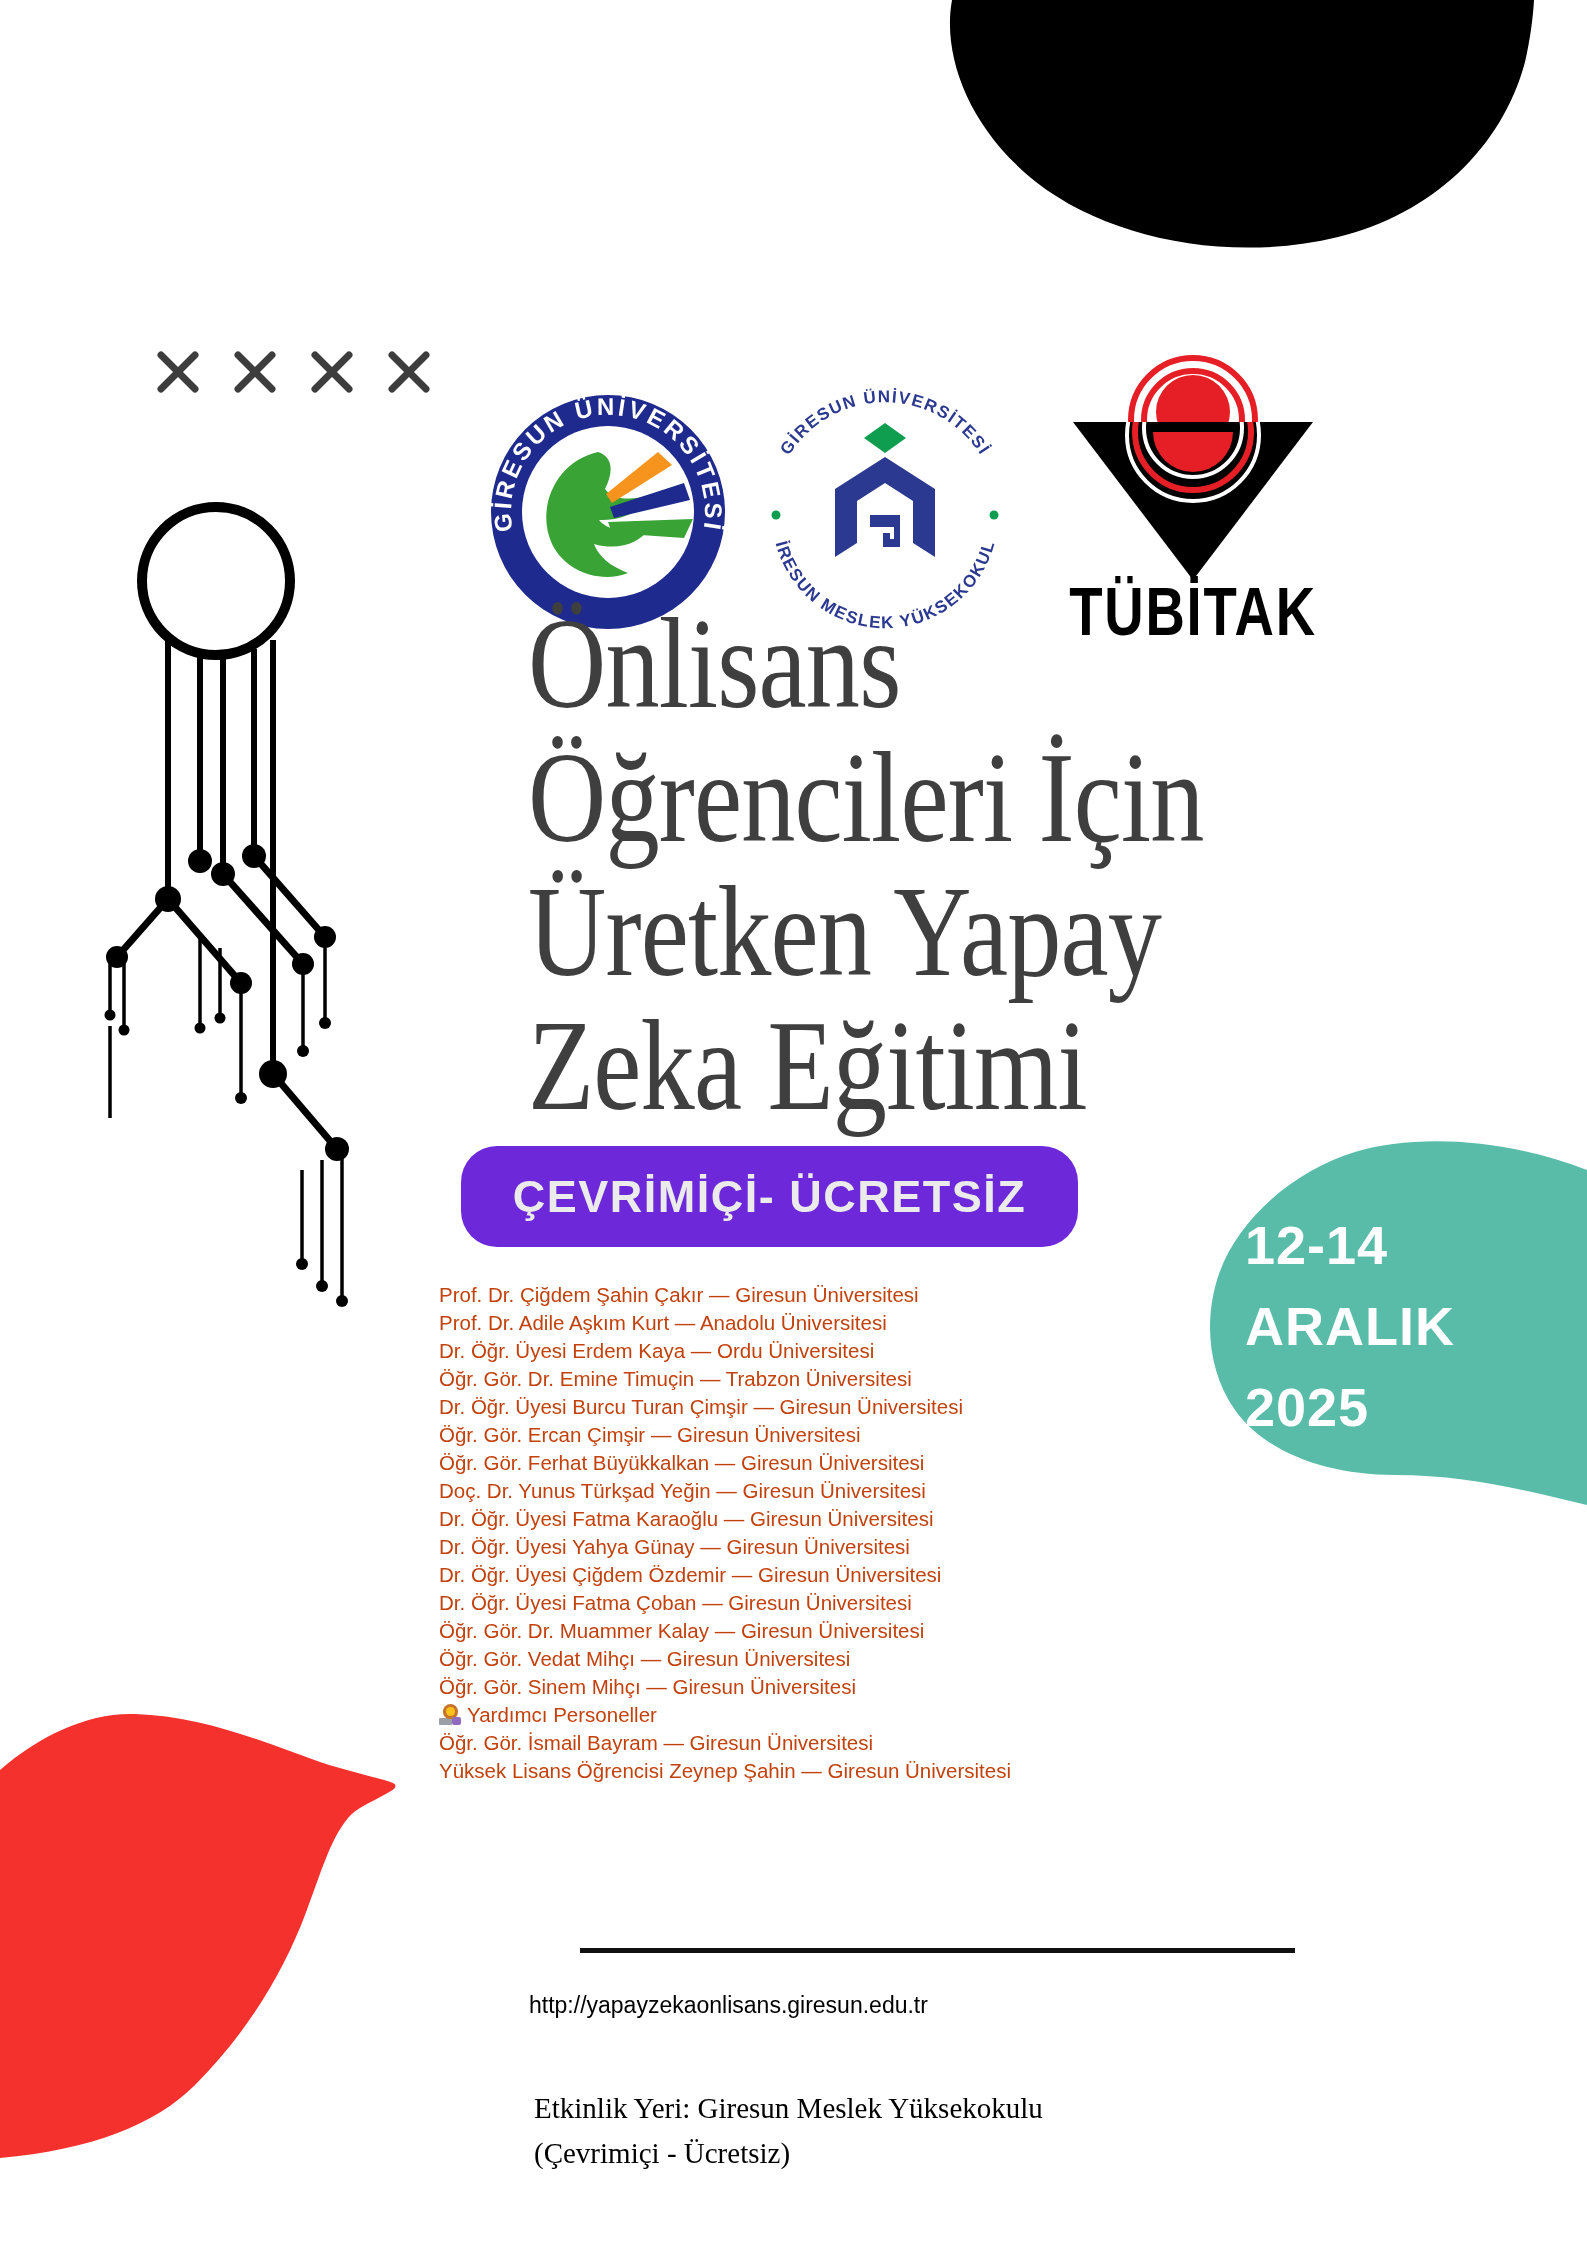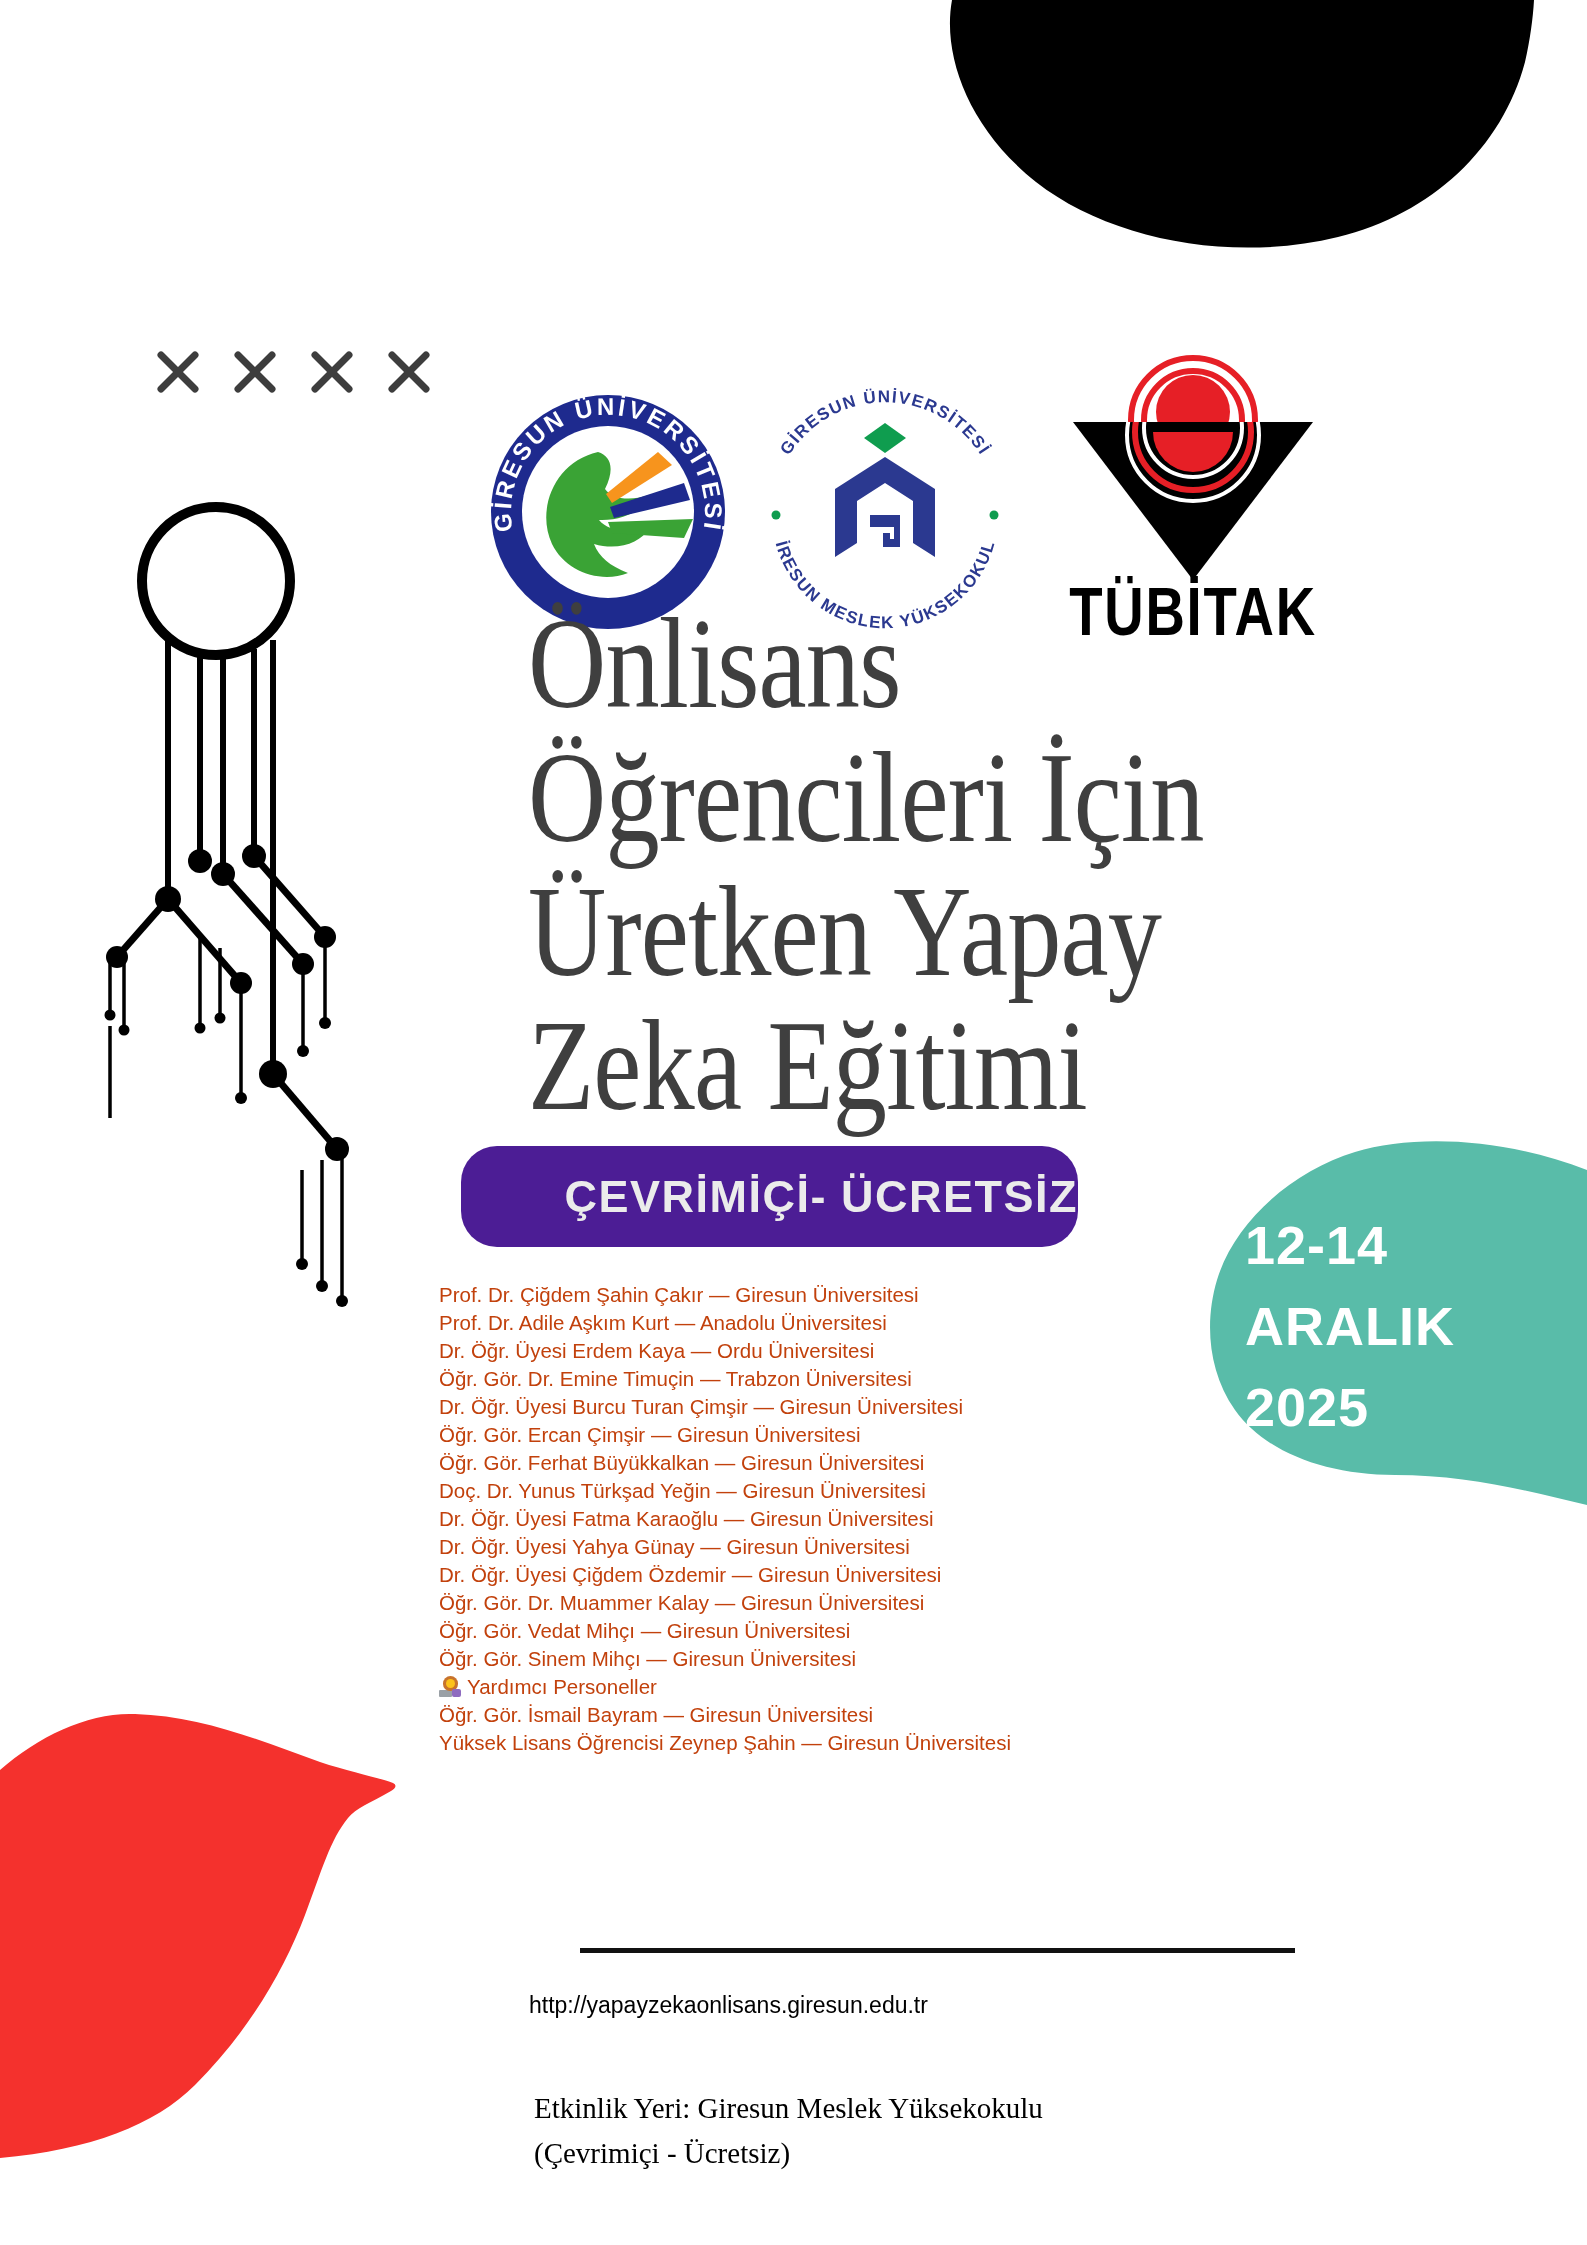--- a/index.html
+++ b/index.html
@@ -14,22 +14,22 @@
     left:528px;top:597px;
     font-family:"Liberation Serif",serif;
     font-size:129px;line-height:134px;color:#3f3f3f;
     letter-spacing:-1px;white-space:nowrap;
     transform:scaleX(0.84);transform-origin:left top;
   }
 
   
   .badge{
     left:461px;top:1146px;width:617px;height:101px;
-    background:#4c1d95;border-radius:36px;
-    display:flex;align-items:center;justify-content:flex-end;
+    background:#6d28d9;border-radius:36px;
+    display:flex;align-items:center;justify-content:center;
   }
   .badge span{
     color:#ebebeb;font-size:45px;font-weight:bold;letter-spacing:1.5px;
   }
 
   
   .date-text{
     left:1245px;top:1205px;width:330px;text-align:left;
     color:#ffffff;font-size:54px;font-weight:bold;line-height:81px;
     letter-spacing:1px;
@@ -219,20 +219,21 @@
     <div class="row">Prof. Dr. Adile Aşkım Kurt — Anadolu Üniversitesi</div>
     <div class="row">Dr. Öğr. Üyesi Erdem Kaya — Ordu Üniversitesi</div>
     <div class="row">Öğr. Gör. Dr. Emine Timuçin — Trabzon Üniversitesi</div>
     <div class="row">Dr. Öğr. Üyesi Burcu Turan Çimşir — Giresun Üniversitesi</div>
     <div class="row">Öğr. Gör. Ercan Çimşir — Giresun Üniversitesi</div>
     <div class="row">Öğr. Gör. Ferhat Büyükkalkan — Giresun Üniversitesi</div>
     <div class="row">Doç. Dr. Yunus Türkşad Yeğin — Giresun Üniversitesi</div>
     <div class="row">Dr. Öğr. Üyesi Fatma Karaoğlu — Giresun Üniversitesi</div>
     <div class="row">Dr. Öğr. Üyesi Yahya Günay — Giresun Üniversitesi</div>
     <div class="row">Dr. Öğr. Üyesi Çiğdem Özdemir — Giresun Üniversitesi</div>
+    <div class="row">Dr. Öğr. Üyesi Fatma Çoban — Giresun Üniversitesi</div>
     <div class="row">Öğr. Gör. Dr. Muammer Kalay — Giresun Üniversitesi</div>
     <div class="row">Öğr. Gör. Vedat Mihçı — Giresun Üniversitesi</div>
     <div class="row">Öğr. Gör. Sinem Mihçı — Giresun Üniversitesi</div>
     <div class="row">
       <span class="emoji">
         <span class="laptop"></span>
           <span class="hair"></span>
           <span class="face"></span>
           <span class="shirt"></span>
       </span>

